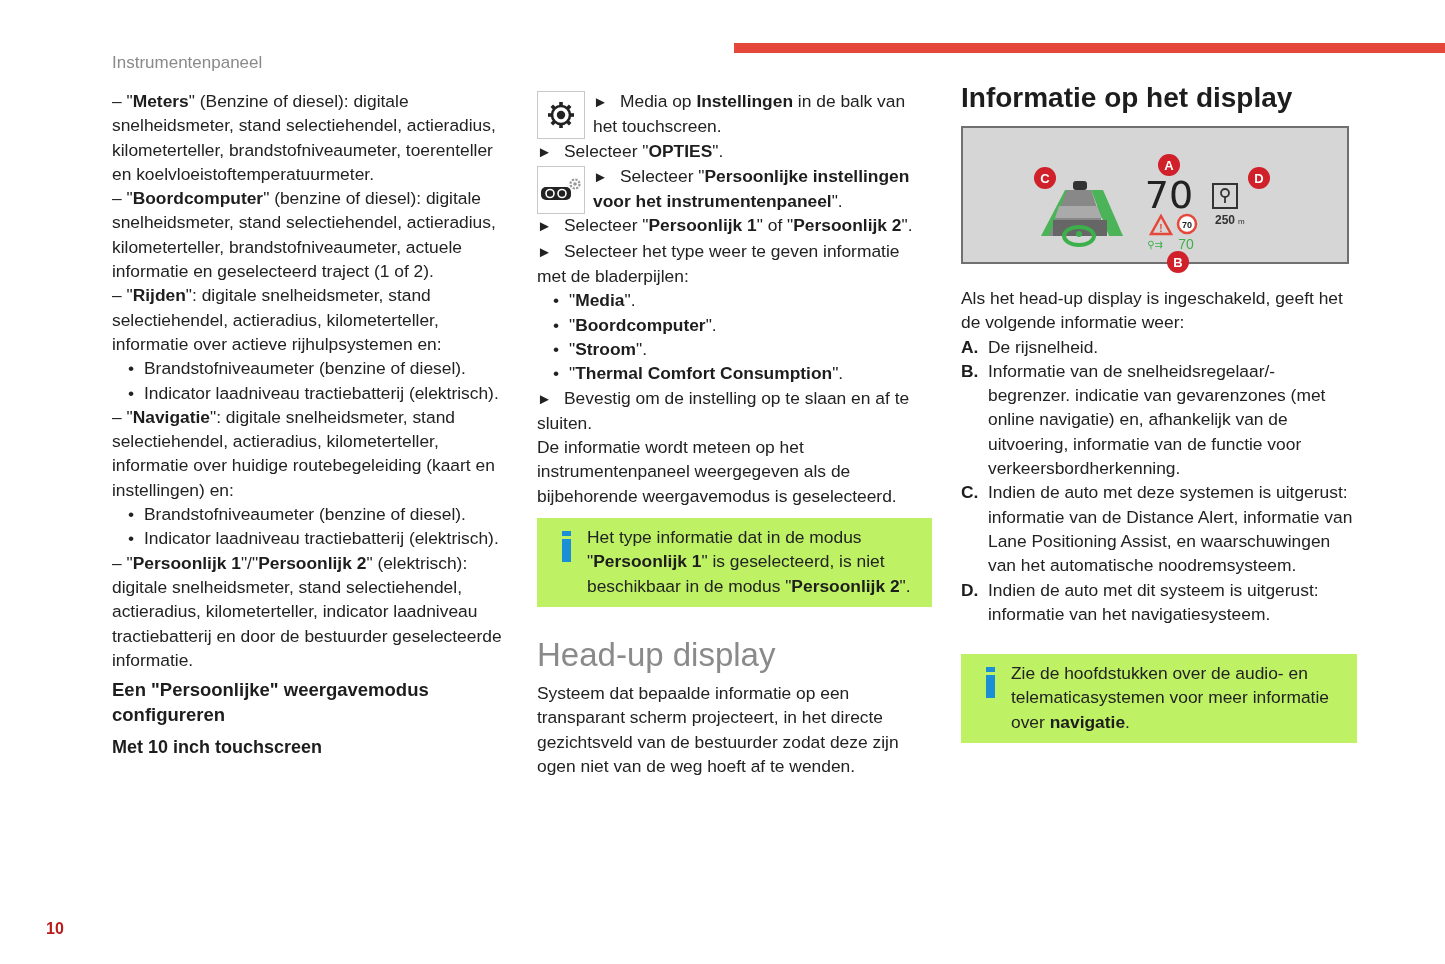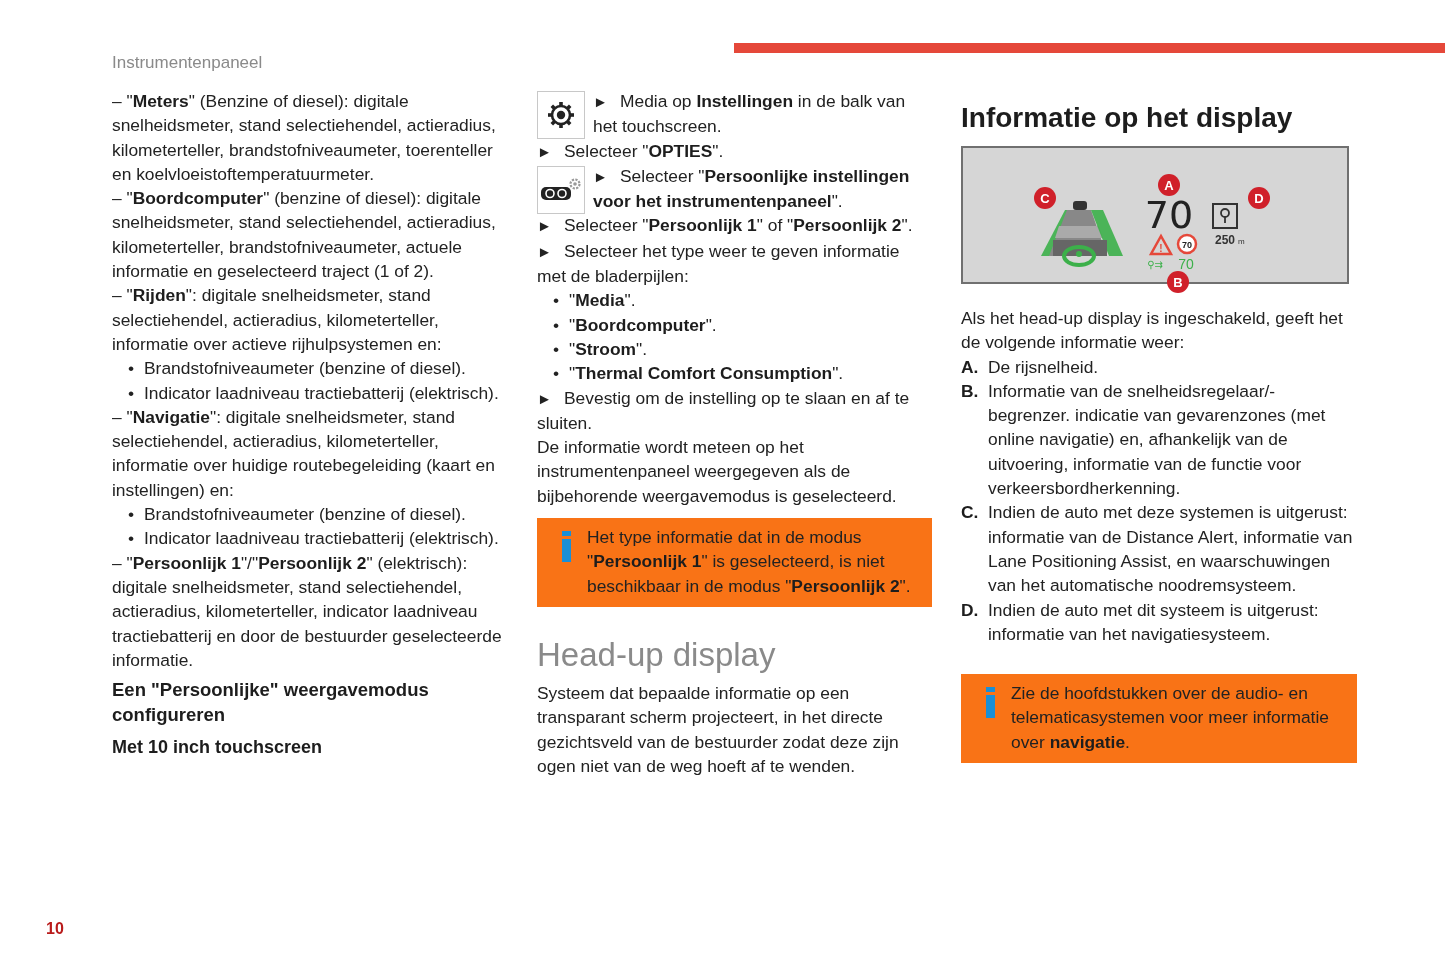--- a/index.html
+++ b/index.html
@@ -12,35 +12,35 @@
   }
   .header-bar {
     position: absolute; left: 734px; top: 43px; width: 711px; height: 10px; background: #e5483a;
   }
   .page-number {
     position: absolute; left: 46px; top: 920px; font-size: 16px; font-weight: bold; color: #b91c1c;
   }
   .col { position: absolute; font-size: 17.4px; line-height: 24.3px; }
   .col1 { left: 112px; top: 89px; width: 395px; }
   .col2 { left: 537px; top: 89px; width: 395px; }
-  .col3 { left: 961px; top: 100px; width: 396px; }
+  .col3 { left: 961px; top: 80px; width: 396px; }
   p { margin: 0; }
   b { font-weight: bold; color: #1d1d1d; }
   .bullet { padding-left: 32px; text-indent: -16px; }
   .bullet::before { content: "•"; display: inline-block; width: 16px; text-indent: 0; }
   .h3 { font-weight: bold; font-size: 18.5px; line-height: 24.5px; margin-top: 6px; color: #1d1d1d; }
   .h4 { font-weight: bold; font-size: 18px; margin-top: 8px; color: #1d1d1d; }
   .arrow { display: inline-block; width: 27px; font-size: 15px; }
   .step-with-icon { position: relative; padding-left: 56px; min-height: 48px; }
   .icon-box {
     position: absolute; left: 0; top: 2px; width: 46px; height: 46px; border: 1px solid #c8c8c8;
     display: flex; align-items: center; justify-content: center; background: #fff;
   }
   .info-box {
-    background: #f97316; padding: 7px 12px 9px 12px; position: relative; margin-top: 6px;
+    background: #bef264; padding: 7px 12px 9px 12px; position: relative; margin-top: 6px;
   }
   .info-icon {
     float: left; width: 38px; height: 52px; position: relative;
   }
   .info-icon .dot { position: absolute; left: 13px; top: 6px; width: 9px; height: 5px; background: #1a8fd6; }
   .info-icon .stem { position: absolute; left: 13px; top: 14px; width: 9px; height: 23px; background: #1a8fd6; }
   .section-title-light {
     font-size: 33px; color: #8a8a8a; line-height: 40px; margin-top: 28px; margin-bottom: 6px;
   }
   .section-title-dark {

